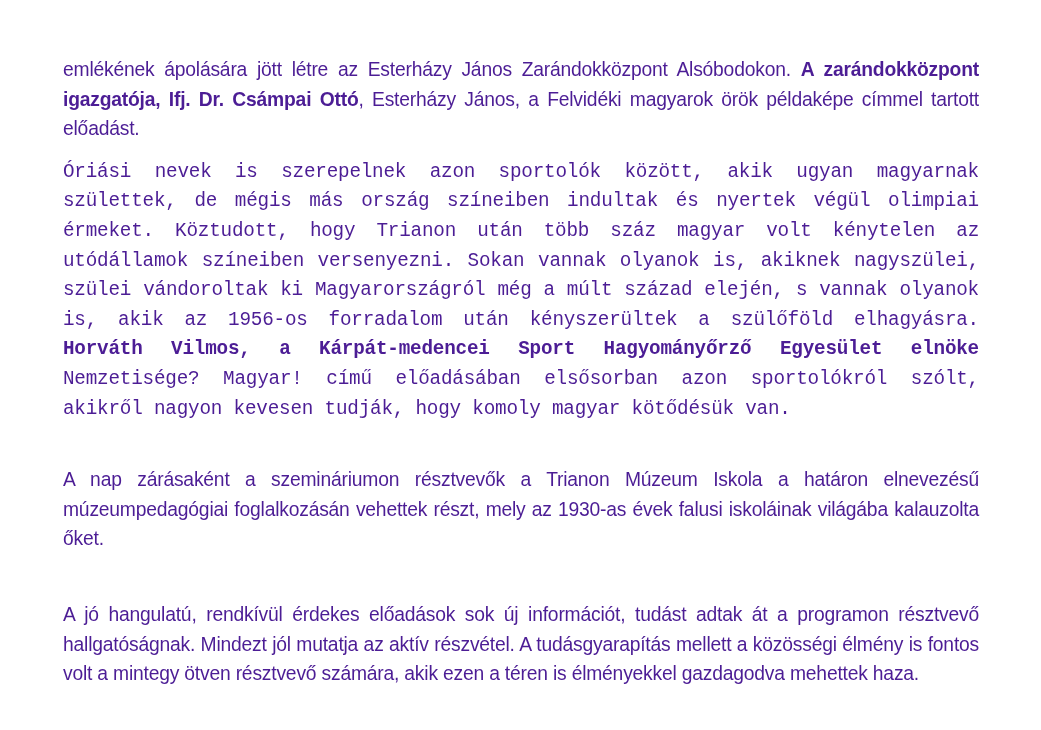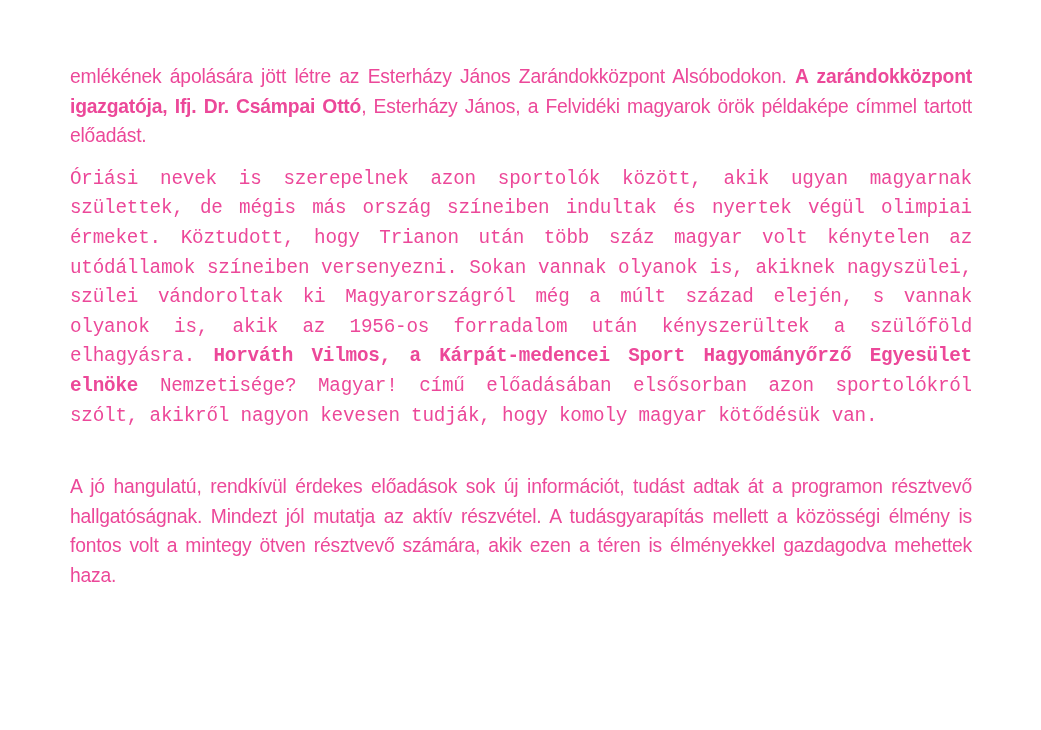--- a/index.html
+++ b/index.html
@@ -15,45 +15,48 @@
   }
   .doc-page {
     box-sizing: border-box;
     width: 1041px;
     height: 730px;
     padding: 51px 58px 0 59px;
     color: #000000;
     background: #ffffff;
   }
   .para {
-    margin: 11px;
+    margin: 4px;
     font-size: 19.3px;
     line-height: 29.6px;
     letter-spacing: -0.2px;
     text-align: justify;
     text-justify: inter-word;
-    color: #ec4899;
+    color: #4c1d95;
   }
   .para.gap-sm { margin-bottom: 14px; }
   .para.gap-lg { margin-bottom: 41px; font-family: Liberation Mono, monospace; }
   .para.gap-xl { margin-bottom: 46px; }
   .run { font-weight: normal; }
   .run.bold { font-weight: bold; }
 </style>
 </head>
 <body>
 
 <div class="doc-page">
 
   <p class="para gap-sm">
     <span class="run">emlékének ápolására jött létre az Esterházy János Zarándokközpont Alsóbodokon. </span><span class="run bold">A zarándokközpont igazgatója, Ifj. Dr. Csámpai Ottó</span><span class="run">, Esterházy János, a Felvidéki magyarok örök példaképe címmel tartott előadást.</span>
   </p>
 
   <p class="para gap-lg">
     <span class="run">Óriási nevek is szerepelnek azon sportolók között, akik ugyan magyarnak születtek, de mégis más ország színeiben indultak és nyertek végül olimpiai érmeket. Köztudott, hogy Trianon után több száz magyar volt kénytelen az utódállamok színeiben versenyezni. Sokan vannak olyanok is, akiknek nagyszülei, szülei vándoroltak ki Magyarországról még a múlt század elején, s vannak olyanok is, akik az 1956-os forradalom után kényszerültek a szülőföld elhagyásra. </span><span class="run bold">Horváth Vilmos, a Kárpát-medencei Sport Hagyományőrző Egyesület elnöke</span><span class="run"> Nemzetisége? Magyar! című előadásában elsősorban azon sportolókról szólt, akikről nagyon kevesen tudják, hogy komoly magyar kötődésük van.</span>
   </p>
 
+  <p class="para gap-xl">
+    <span class="run">A nap zárásaként a szemináriumon résztvevők a Trianon Múzeum Iskola a határon elnevezésű múzeumpedagógiai foglalkozásán vehettek részt, mely az 1930-as évek falusi iskoláinak világába kalauzolta őket.</span>
+  </p>
 
   <p class="para">
     <span class="run">A jó hangulatú, rendkívül érdekes előadások sok új információt, tudást adtak át a programon résztvevő hallgatóságnak. Mindezt jól mutatja az aktív részvétel. A tudásgyarapítás mellett a közösségi élmény is fontos volt a mintegy ötven résztvevő számára, akik ezen a téren is élményekkel gazdagodva mehettek haza.</span>
   </p>
 
 </div>
 
 </body></html>

